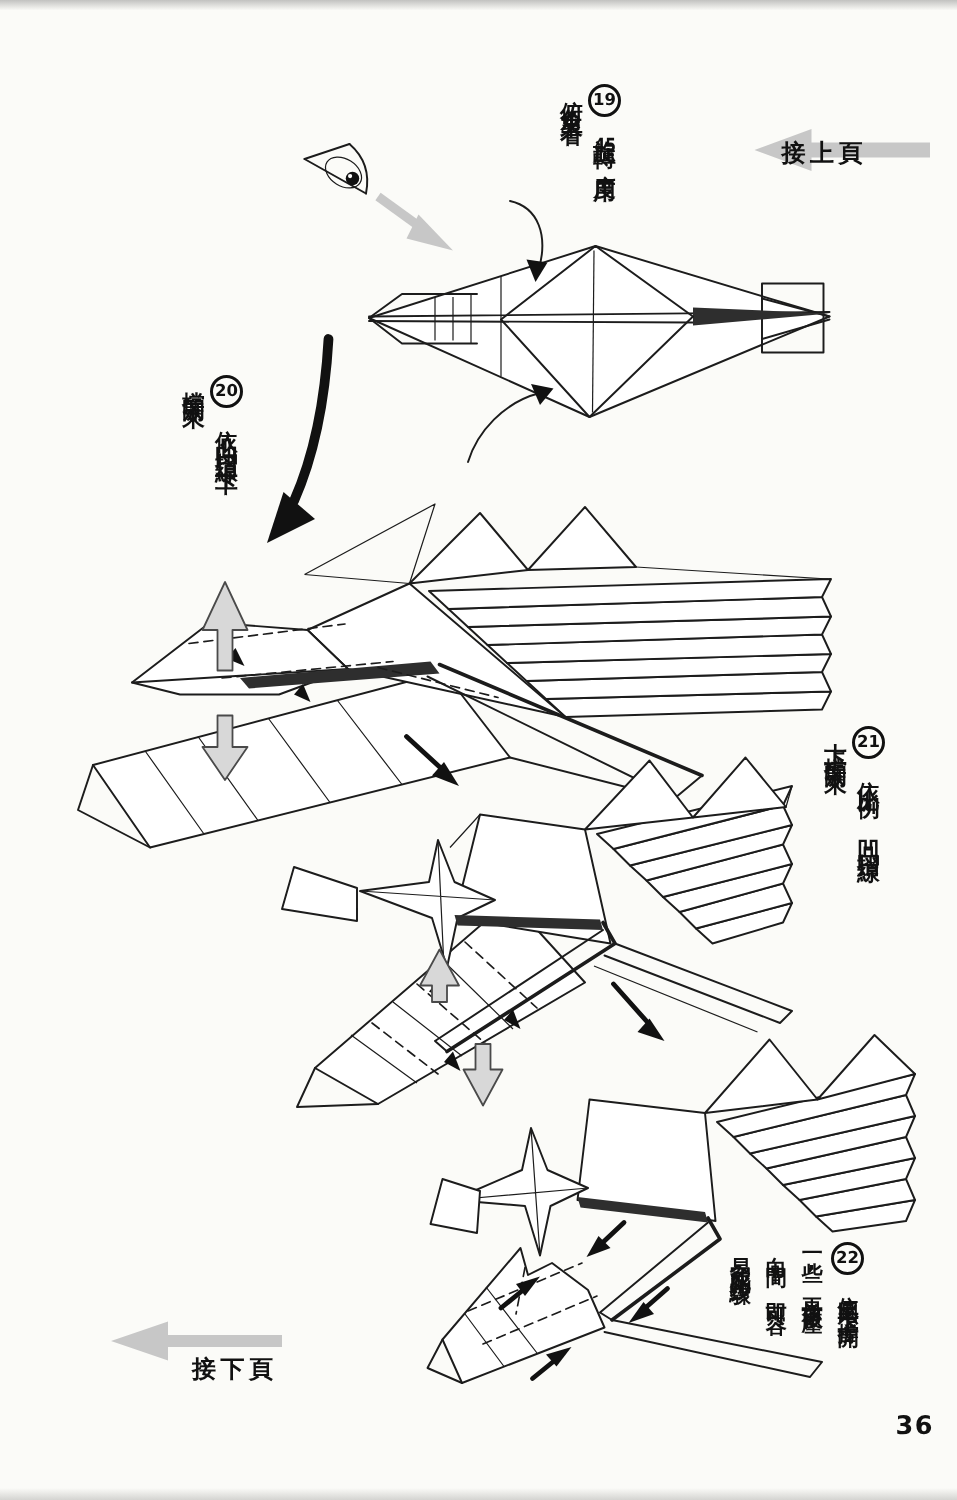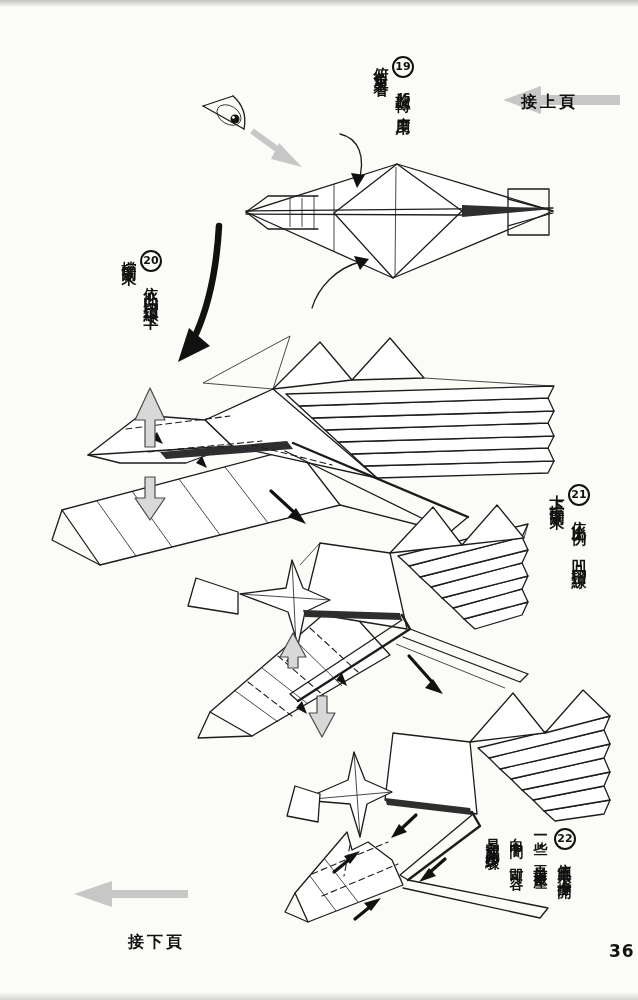--- a/index.html
+++ b/index.html
@@ -20,21 +20,21 @@
   .bhead{fill:#111;stroke:none;}
   .hollow{stroke:#4a4a4a;stroke-width:1.2;stroke-linejoin:round;}
   .vtext{position:absolute;writing-mode:vertical-rl;text-orientation:upright;
          font-weight:bold;font-size:15px;letter-spacing:5px;line-height:22px;color:#111;}
   .tcy{text-combine-upright:all;letter-spacing:0;font-size:13px;font-weight:bold;}
   .badge{display:inline-block;writing-mode:horizontal-tb;width:18px;height:18px;
          border:2px solid #111;border-radius:50%;font-size:11px;font-weight:bold;
          line-height:17px;text-align:center;letter-spacing:0;margin:1px 0 3px 0;}
   .hlabel{position:absolute;font-weight:bold;font-size:16px;letter-spacing:3px;color:#111;}
   .pagenum{position:absolute;left:597px;top:941px;font-size:17px;font-weight:bold;
-           letter-spacing:1px;color:#111;margin-left:12px;}
+           letter-spacing:1px;color:#111;}
 </style>
 </head>
 <body>
 
 <div class="page">
 
   <svg class="art" width="638" height="1000" viewBox="0 0 638 1000">
 
     <g>
       <polygon points="503,100 541,86 541,95 620,95 620,105 541,105 541,114" fill="#c7c7c7"></polygon>
@@ -216,19 +216,19 @@
     <span>上下撐開來。</span>
   </div>
 
   <div class="vtext" style="right:61px;top:827px;height:148px;font-size:14px;letter-spacing:3.5px;line-height:24px;">
     <span class="badge">22</span><span>依圖示上下撐開</span><br>
     <span>一些,再前後壓</span><br>
     <span>向中間,即可容</span><br>
     <span>易完成此步驟。</span>
   </div>
 
-  <div class="hlabel" style="left:128px;top:903px;margin-top:29px;">接下頁</div>
+  <div class="hlabel" style="left:128px;top:903px;">接下頁</div>
 
   <div class="pagenum">36</div>
 
   <div class="edge-top"></div>
   <div class="edge-bottom"></div>
 </div>
 
 </body></html>

